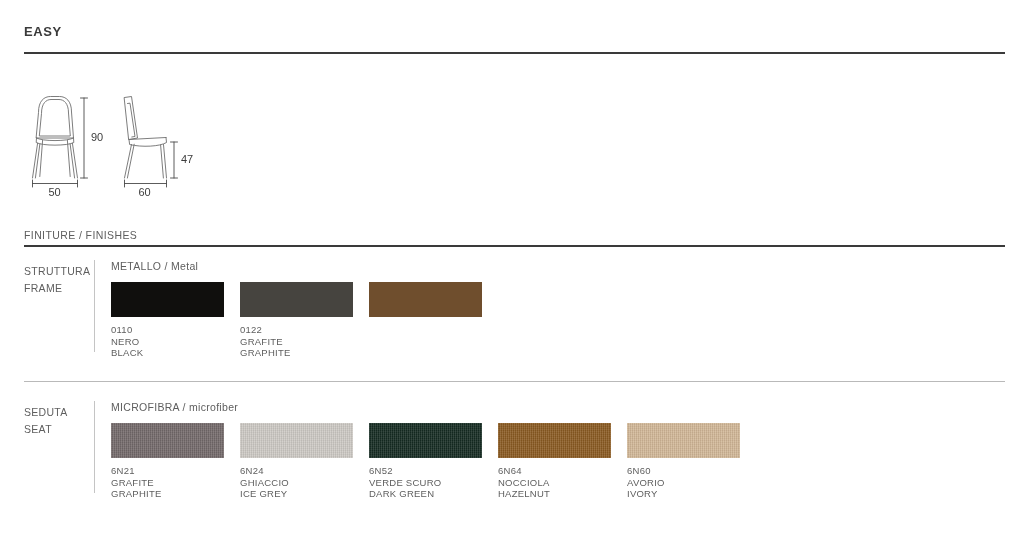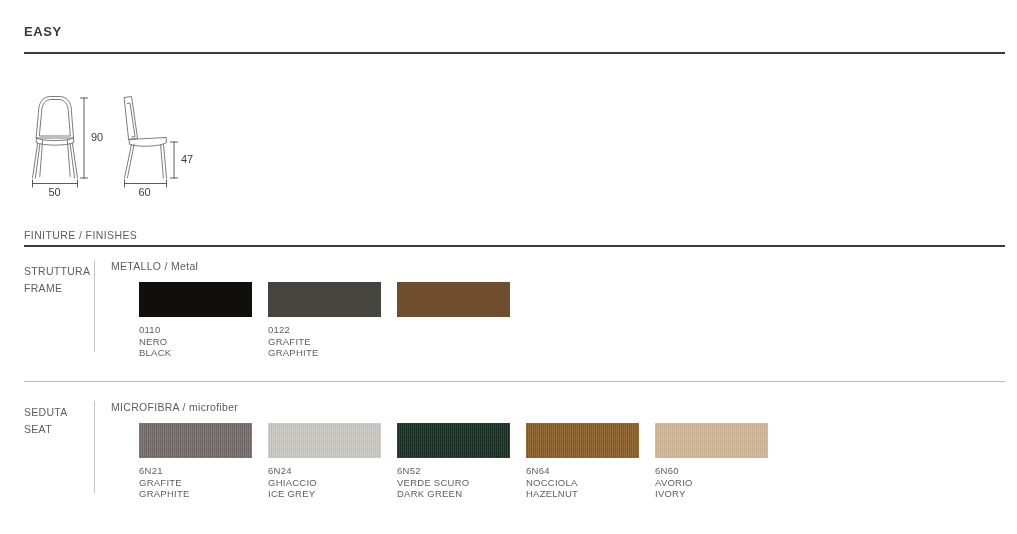--- a/index.html
+++ b/index.html
@@ -121,21 +121,20 @@
     flex: 1 1 auto;
   }
   .material-label {
     font-size: 10.5px;
     letter-spacing: 0.3px;
     color: #5e5e5e;
     margin-bottom: 10px;
   }
   .swatch-strip {
     display: flex;
-    margin-left: 28px;
   }
   .swatch-cell {
     margin-right: 16px;
   }
   .swatch-cell:last-child { margin-right: 0; }
 
   .swatch {
     width: 113px;
     height: 35px;
     display: block;

